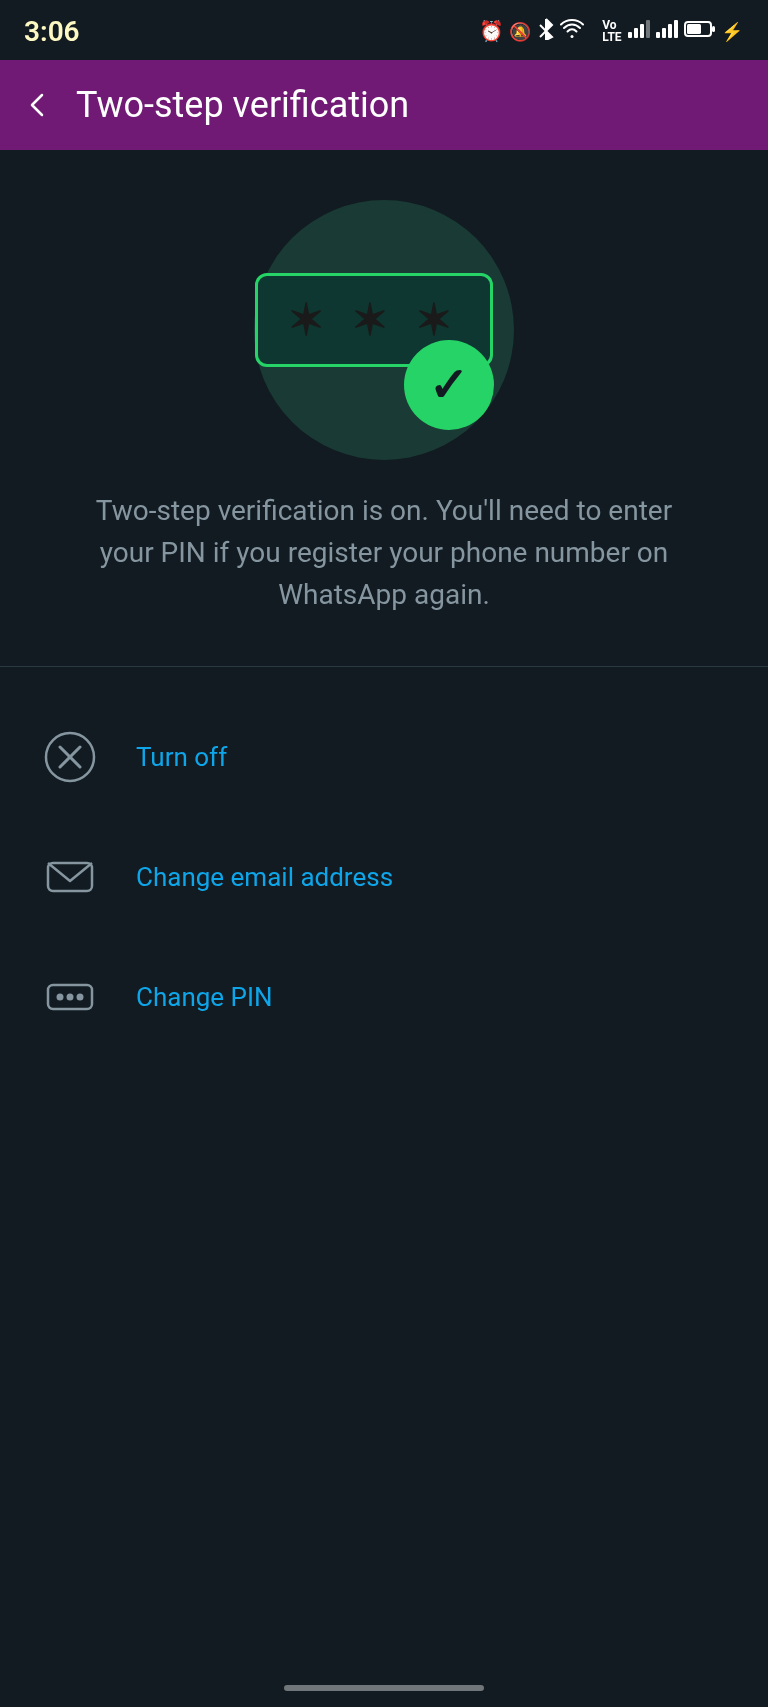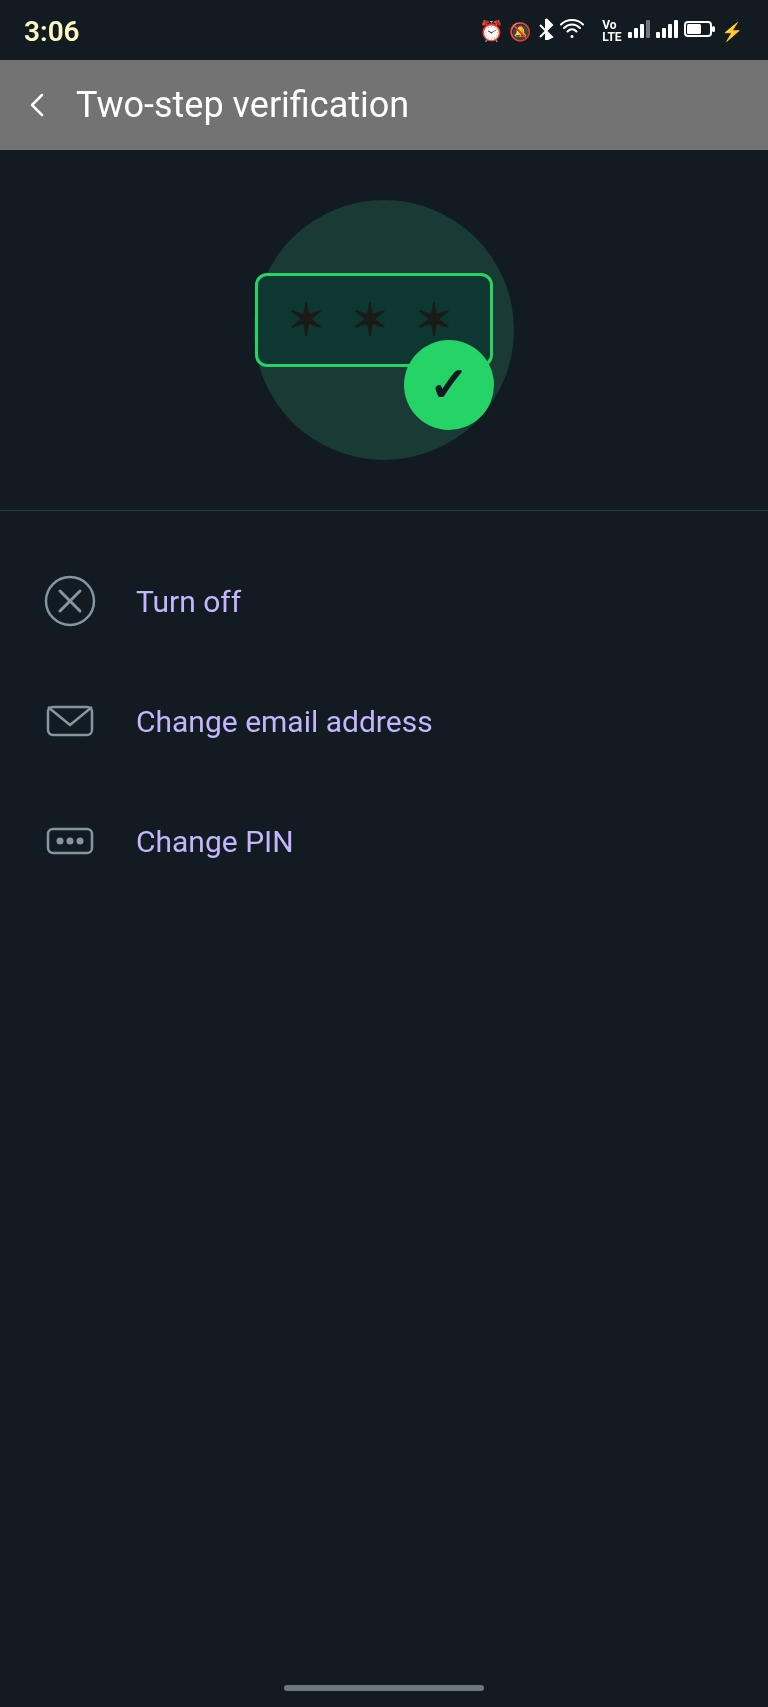--- a/index.html
+++ b/index.html
@@ -40,21 +40,21 @@
       gap: 6px;
       color: #ffffff;
       font-size: 20px;
     }
 
     
     .top-bar {
       display: flex;
       align-items: center;
       padding: 16px 20px;
-      background-color: #737373;
+      background-color: #701a75;
       height: 90px;
       gap: 20px;
     }
 
     .back-arrow {
       color: #ffffff;
       font-size: 36px;
       cursor: pointer;
       display: flex;
       align-items: center;
@@ -165,22 +165,22 @@
       justify-content: center;
       flex-shrink: 0;
     }
 
     .option-icon svg {
       width: 52px;
       height: 52px;
     }
 
     .option-label {
-      font-size: 30px;
-      color: #c4b5fd;
+      font-size: 26px;
+      color: #0ea5e9;
     }
 
     
     .home-indicator {
       position: fixed;
       bottom: 16px;
       left: 50%;
       transform: translateX(-50%);
       width: 200px;
       height: 6px;
@@ -262,20 +262,21 @@
 
   <div class="illustration-section">
 
     <div class="illustration-circle">
       <div class="pin-box">✶ ✶ ✶</div>
       <div class="check-circle">
         <span class="check-mark">✓</span>
       </div>
     </div>
 
+    <p class="description-text">Two-step verification is on. You'll need to enter your PIN if you register your phone number on WhatsApp again.</p>
 
   </div>
 
   <div class="divider"></div>
 
   <div class="options-list">
 
     <div class="option-item">
       <div class="option-icon">
         <svg width="52" height="52" viewBox="0 0 52 52" fill="none">

